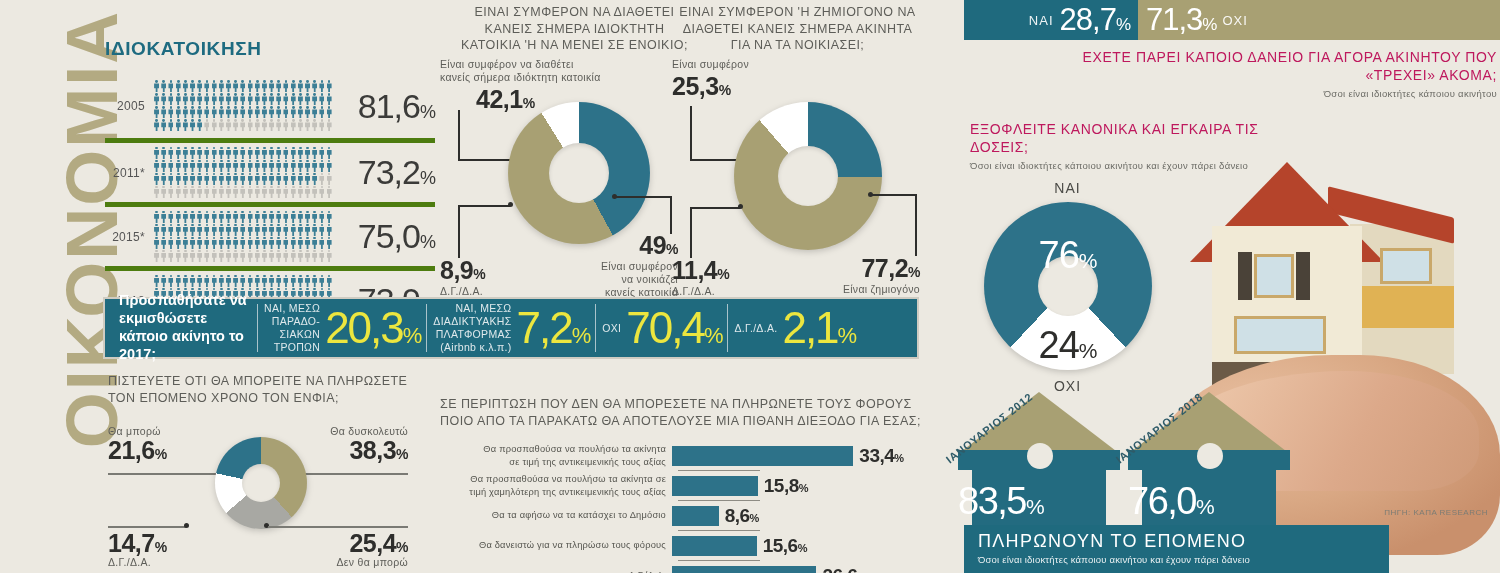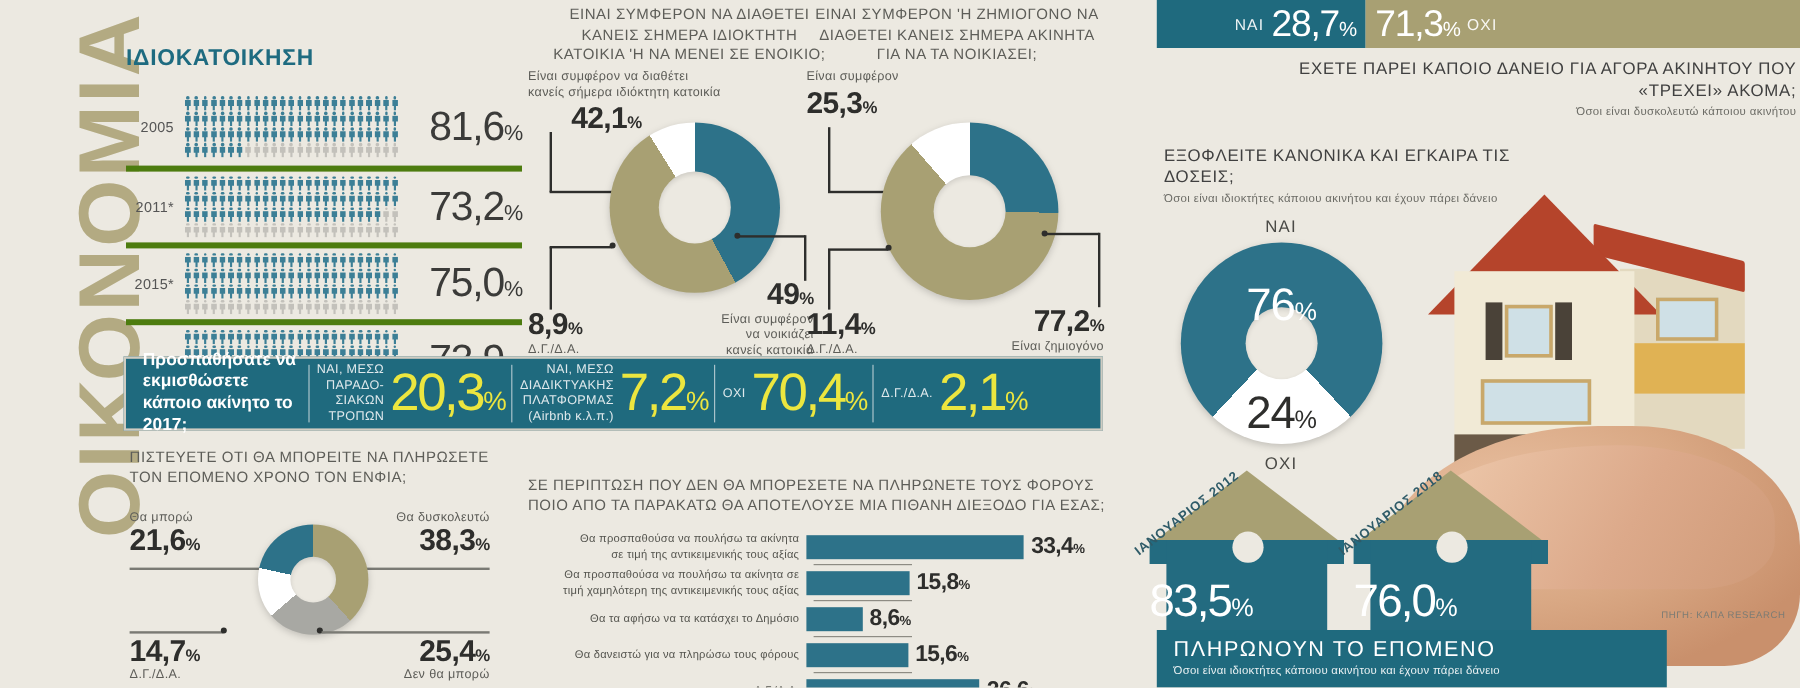--- a/index.html
+++ b/index.html
@@ -72,21 +72,21 @@
 
   
   #rightPanel{ position:absolute; left:925px; top:0; width:575px; height:573px; }
   #topbanner{ position:absolute; left:39px; top:0; width:536px; height:40px; display:flex;}
   #topbanner .yes{ width:174px; background:#1f6a7e; display:flex; align-items:center; justify-content:flex-end; padding-right:8px; color:#fff;}
   #topbanner .no{ flex:1; background:#a8a073; display:flex; align-items:center; padding-left:8px; color:#fff;}
   #topbanner .t{ font-size:13px; letter-spacing:1px; opacity:.92;}
   #topbanner .v{ font-size:31px; font-weight:300; letter-spacing:-1px;}
   #topbanner .v em{font-style:normal; font-size:17px;}
 
-  .rq{ font-size:14px; color:#404040; letter-spacing:.6px; line-height:1.3;}
+  .rq{ font-size:14px; color:#be185d; letter-spacing:.6px; line-height:1.3;}
   .rsub{ font-size:9.5px; color:#6b6b65; letter-spacing:.3px;}
 
   
   .house{ position:absolute; }
   .house .roof{ position:absolute; left:0; top:0; width:0;height:0;
     border-left:81px solid transparent; border-right:81px solid transparent; border-bottom:62px solid #a8a073;}
   .house .body{ position:absolute; left:14px; top:58px; width:134px; height:104px; background:#236b80;}
   .house .eve-l{position:absolute;left:0;top:58px;width:20px;height:20px;background:#236b80;}
   .house .eve-r{position:absolute;right:0;top:58px;width:20px;height:20px;background:#236b80;}
   .house .knob{ position:absolute; left:69px; top:51px; width:26px;height:26px;border-radius:50%;background:#ece9e1;}
@@ -1935,21 +1935,21 @@
         <span class="v" style="margin-left:6px;"><span>28,7</span><em>%</em></span>
       </div>
       <div class="no">
         <span class="v"><span>71,3</span><em>%</em></span>
         <span class="t" style="margin-left:6px;">ΟΧΙ</span>
       </div>
     </div>
 
     <div style="position:absolute;right:3px;top:48px;width:420px;text-align:right;">
       <div class="rq">ΕΧΕΤΕ ΠΑΡΕΙ ΚΑΠΟΙΟ ΔΑΝΕΙΟ ΓΙΑ ΑΓΟΡΑ ΑΚΙΝΗΤΟΥ ΠΟΥ «ΤΡΕΧΕΙ» ΑΚΟΜΑ;</div>
-      <div class="rsub" style="margin-top:4px;">Όσοι είναι δυσκολευτώ κάποιου ακινήτου</div>
+      <div class="rsub" style="margin-top:4px;">Όσοι είναι ιδιοκτήτες κάποιου ακινήτου</div>
     </div>
 
     <div style="position:absolute;left:45px;top:120px;width:330px;">
       <div class="rq">ΕΞΟΦΛΕΙΤΕ ΚΑΝΟΝΙΚΑ ΚΑΙ ΕΓΚΑΙΡΑ ΤΙΣ ΔΟΣΕΙΣ;</div>
       <div class="rsub" style="margin-top:4px;">Όσοι είναι ιδιοκτήτες κάποιου ακινήτου και έχουν πάρει δάνειο</div>
     </div>
 
     <div id="photo">
       <div class="ph-house">
         <div class="ph-wing"></div>

